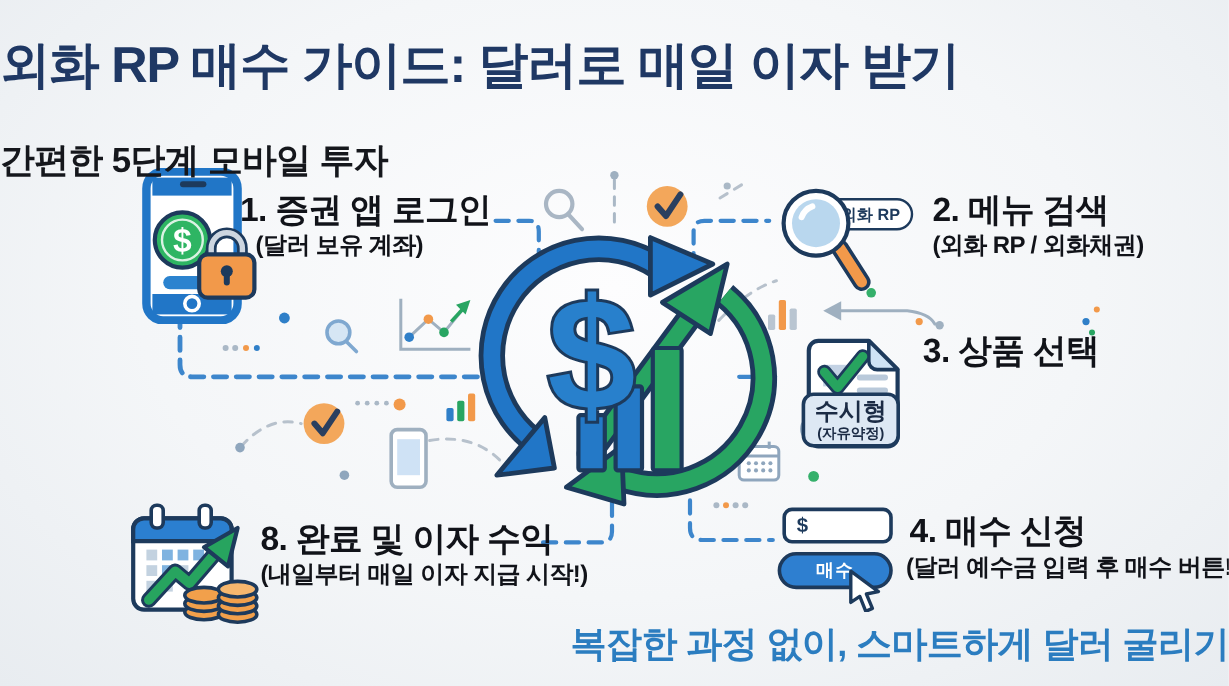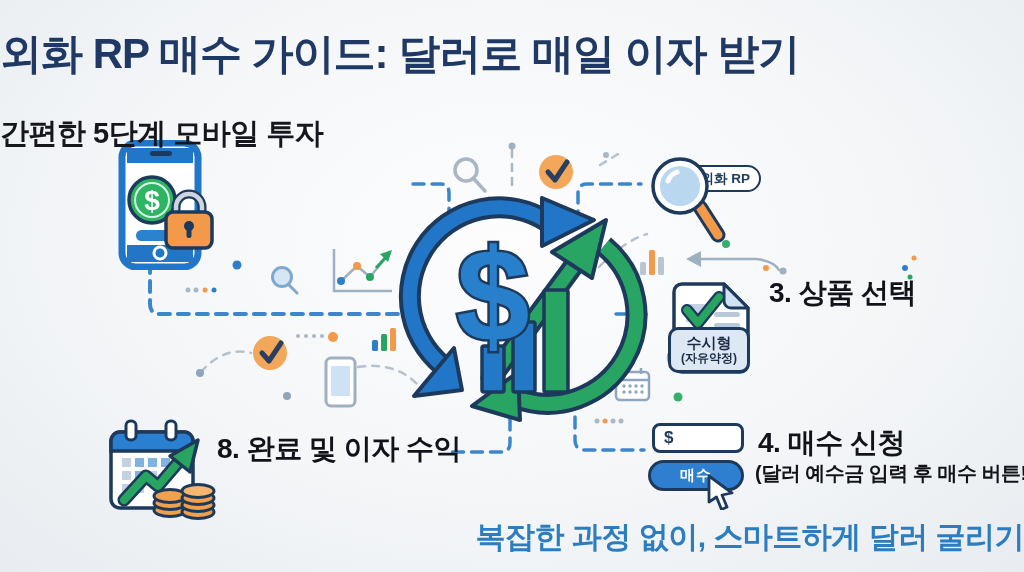--- a/index.html
+++ b/index.html
@@ -28,21 +28,21 @@
     background:#fff;border:2.5px solid #1d3a5c;border-radius:15px;
     display:flex;align-items:center;justify-content:flex-end;padding-right:9px;
     font-size:13.5px;font-weight:bold;color:#1d3a5c;
   }
   .doc-tag{
     left:668px;top:327px;width:82px;height:46px;box-sizing:border-box;
     background:#dde8f4;border:3px solid #1d3a5c;border-radius:10px;
     display:flex;flex-direction:column;align-items:center;justify-content:center;
     color:#1b2b45;font-weight:bold;line-height:1.15;
   }
-  .doc-tag .l1{font-size:15px;}
+  .doc-tag .l1{font-size:20px;}
   .doc-tag .l2{font-size:12px;}
   .amount-input{
     left:652px;top:423px;width:92px;height:30px;box-sizing:border-box;
     background:#fff;border:3px solid #1d3a5c;border-radius:8px;
     display:flex;align-items:center;padding-left:9px;
     font-size:17px;font-weight:bold;color:#1d3a5c;
   }
   .buy-button{
     left:648px;top:460px;width:96px;height:31px;box-sizing:border-box;
     background:#2e7fd0;border:3px solid #1d3a5c;border-radius:16px;
@@ -211,31 +211,39 @@
     <rect x="30" y="90" width="36" height="11" rx="5.5" fill="#2b83cf"></rect>
     <circle cx="46" cy="60" r="23" fill="#2eb563" stroke="#1d3a5c" stroke-width="3.5"></circle>
     <circle cx="46" cy="60" r="17" fill="none" stroke="#d9f2e3" stroke-width="2"></circle>
     <text x="46" y="70" text-anchor="middle" font-size="28" font-weight="bold" fill="#fff">$</text>
     <path d="M 70,74 v-7 a 13,13 0 0 1 26,0 v7" stroke="#1d3a5c" stroke-width="9" fill="none"></path>
     <path d="M 70,74 v-7 a 13,13 0 0 1 26,0 v7" stroke="#cdd6e0" stroke-width="4.5" fill="none"></path>
     <rect x="60" y="72" width="46" height="36" rx="7" fill="#f2994a" stroke="#1d3a5c" stroke-width="3.5"></rect>
     <circle cx="83" cy="86" r="5" fill="#1d3a5c"></circle>
     <rect x="80.5" y="88" width="5" height="10" rx="2.5" fill="#1d3a5c"></rect>
   </svg>
+  <div class="abs" style="left:200px;top:158px">
+    <div class="step-label">1. 증권 앱 로그인</div>
+    <div class="step-note" style="padding-left:13px">(달러 보유 계좌)</div>
+  </div>
 
   <div class="abs search-pill">
     <span>외화 RP</span>
   </div>
   <svg class="abs" style="left:643px;top:152px" width="88" height="96" viewBox="0 0 88 96">
     <path d="M 57,55 L 75,83" stroke="#1d3a5c" stroke-width="15" stroke-linecap="round"></path>
     <path d="M 57,55 L 75,83" stroke="#f2994a" stroke-width="9" stroke-linecap="round"></path>
     <circle cx="37" cy="34" r="27" fill="#fff" stroke="#1d3a5c" stroke-width="3.5"></circle>
     <circle cx="37" cy="34" r="20" fill="#b9d7ee"></circle>
     <path d="M 25,29 a 15,15 0 0 1 9,-9" stroke="#fff" stroke-width="5" fill="none" stroke-linecap="round"></path>
   </svg>
+  <div class="abs" style="left:777px;top:158px">
+    <div class="step-label">2. 메뉴 검색</div>
+    <div class="step-note">(외화 RP / 외화채권)</div>
+  </div>
 
   <svg class="abs" style="left:662px;top:280px" width="100" height="100" viewBox="0 0 100 100">
     <path d="M 20,4 h 42 l 24,24 v 56 a 8,8 0 0 1 -8,8 h -58 a 8,8 0 0 1 -8,-8 v -72 a 8,8 0 0 1 8,-8 z" fill="#fff" stroke="#1d3a5c" stroke-width="3.5" stroke-linejoin="round"></path>
     <path d="M 62,4 l 24,24 h -17 a 7,7 0 0 1 -7,-7 z" fill="#cfe3f5" stroke="#1d3a5c" stroke-width="3" stroke-linejoin="round"></path>
     <rect x="24" y="24" width="20" height="18" fill="#c3d2e4"></rect>
     <path d="M 25,30 L 36,43 L 57,17" stroke="#1d3a5c" stroke-width="12" fill="none" stroke-linecap="round" stroke-linejoin="round"></path>
     <path d="M 25,30 L 36,43 L 57,17" stroke="#27a45f" stroke-width="7.5" fill="none" stroke-linecap="round" stroke-linejoin="round"></path>
     <rect x="52" y="32" width="26" height="5" rx="2.5" fill="#b9c9da"></rect>
     <rect x="52" y="43" width="26" height="5" rx="2.5" fill="#b9c9da"></rect>
   </svg>
@@ -285,19 +293,20 @@
         <ellipse cx="62" cy="87" rx="16" ry="6.5"></ellipse>
         <ellipse cx="62" cy="80" rx="16" ry="6.5"></ellipse>
       <ellipse cx="90" cy="96" rx="16" ry="6.5"></ellipse>
         <ellipse cx="90" cy="89" rx="16" ry="6.5"></ellipse>
       <ellipse cx="90" cy="82" rx="16" ry="6.5"></ellipse>
         <ellipse cx="90" cy="75" rx="16" ry="6.5" fill="#f6b76e"></ellipse>
     </g>
   </svg>
   <div class="abs" style="left:217px;top:432px">
     <div class="step-label">8. 완료 및 이자 수익</div>
+    <div class="step-note">(내일부터 매일 이자 지급 시작!)</div>
   </div>
 
   <div class="abs title">외화 RP 매수 가이드: 달러로 매일 이자 받기</div>
   <div class="abs subtitle">간편한 5단계 모바일 투자</div>
   <div class="abs tagline">복잡한 과정 없이, 스마트하게 달러 굴리기</div>
 
 </div>
 
 </body></html>

